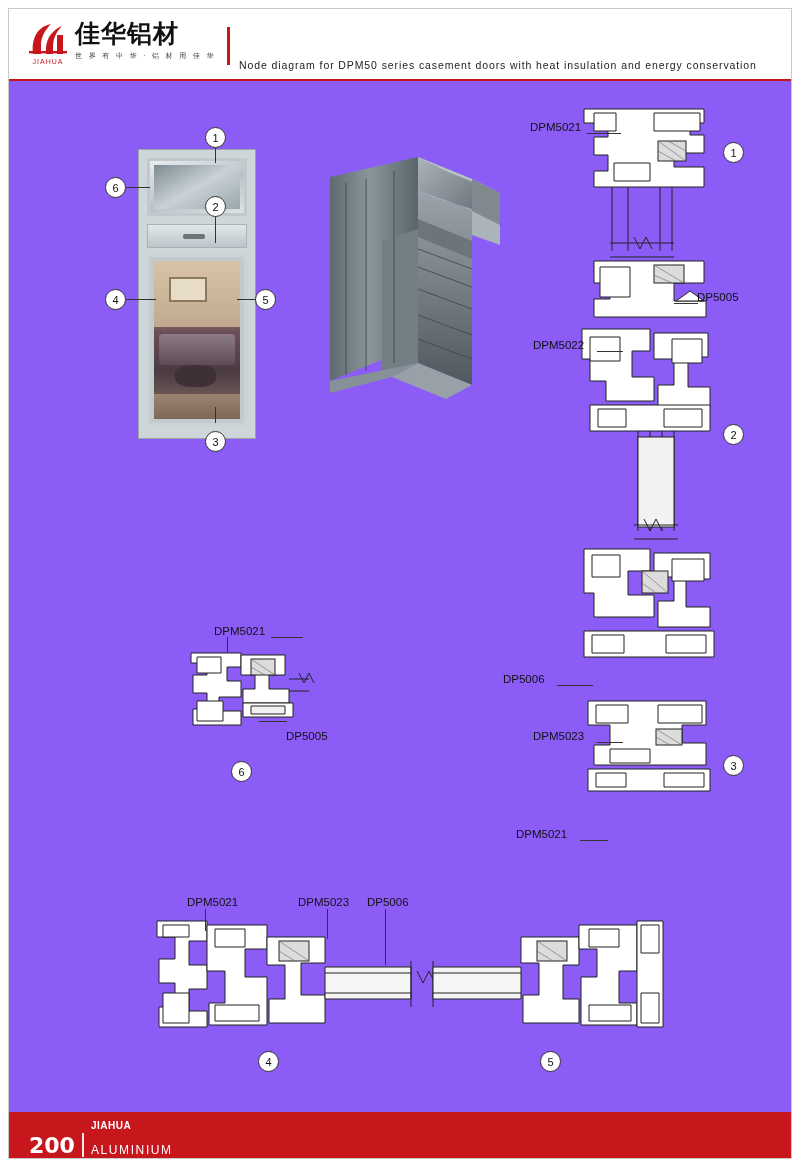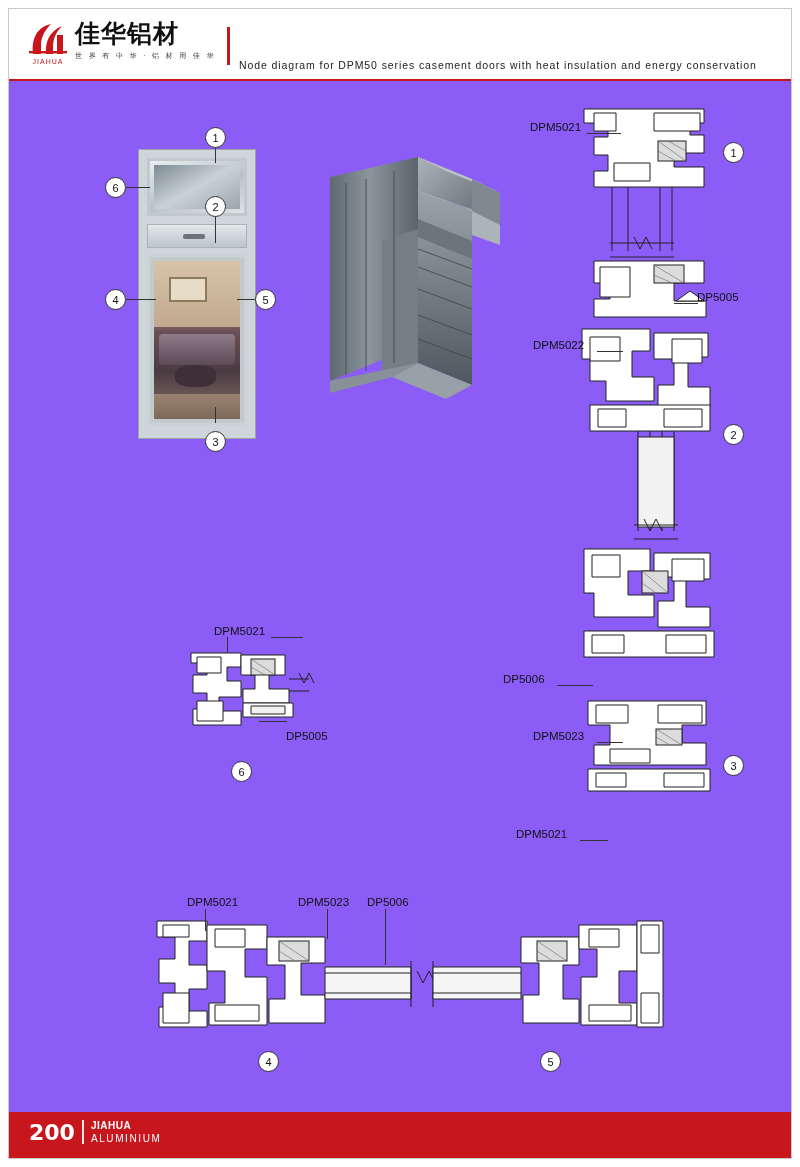--- a/index.html
+++ b/index.html
@@ -117,21 +117,21 @@
     width: 2px; height: 24px;
     background: #fff;
     margin: 0 7px;
     opacity: .9;
   }
   .footer-brand {
     display: flex; flex-direction: column; justify-content: center;
     color: #fff;
   }
   .footer-brand .l1 { font-size: 10px; font-weight: bold; letter-spacing: .5px; }
-  .footer-brand .l2 { font-size: 10px; letter-spacing: 1.6px; margin-top: 2px; }
+  .footer-brand .l2 { font-size: 12px; letter-spacing: 1.6px; margin-top: 12px; }
 
   
   .lbl {
     position: absolute;
     font-size: 11.5px;
     color: #111;
     white-space: nowrap;
     font-family: "Liberation Sans", sans-serif;
   }
   .circ {

